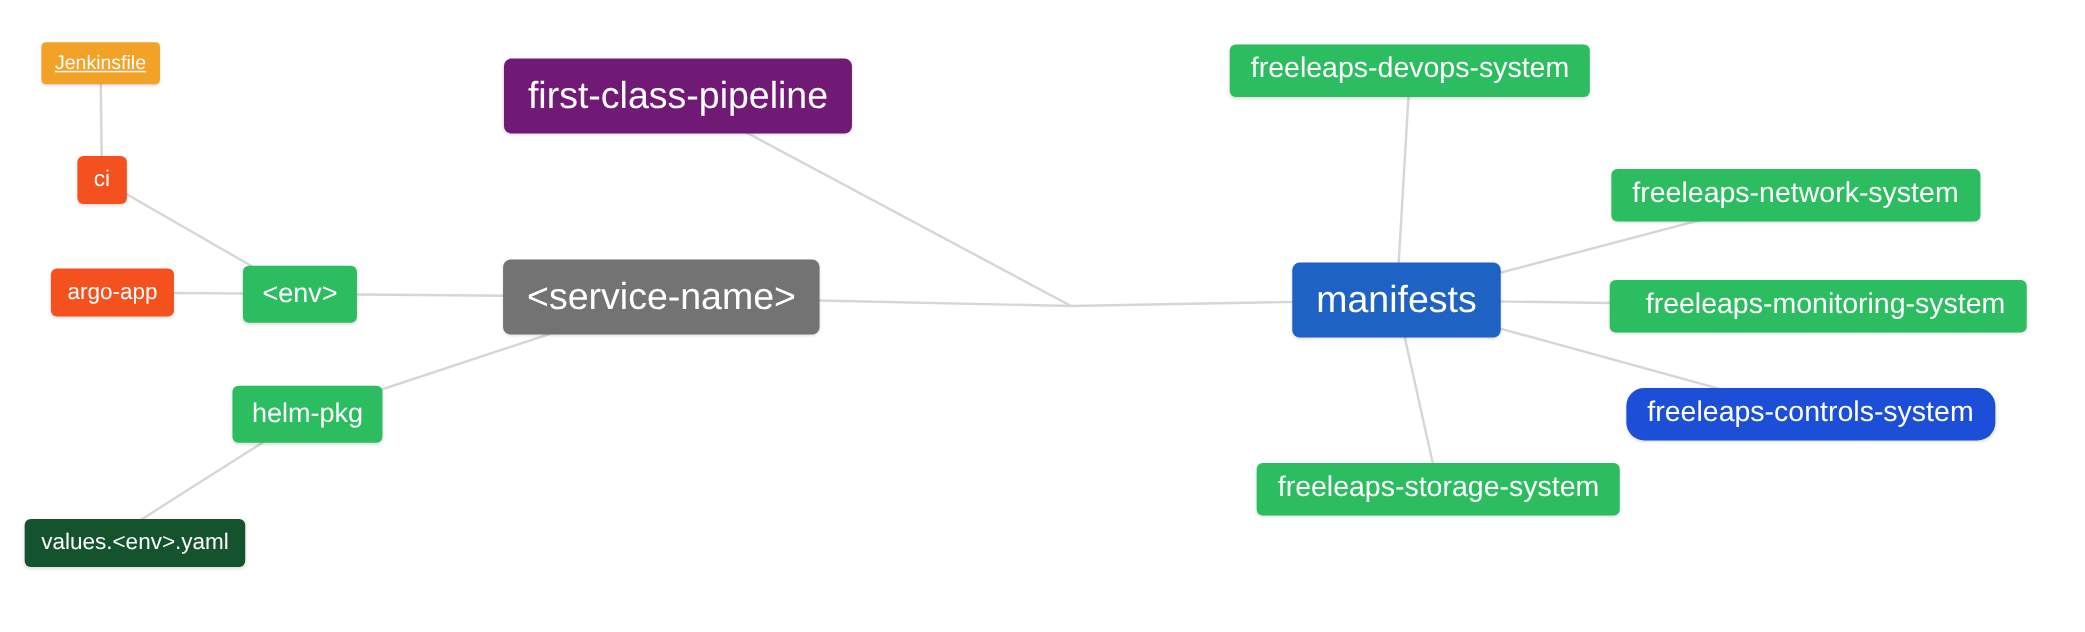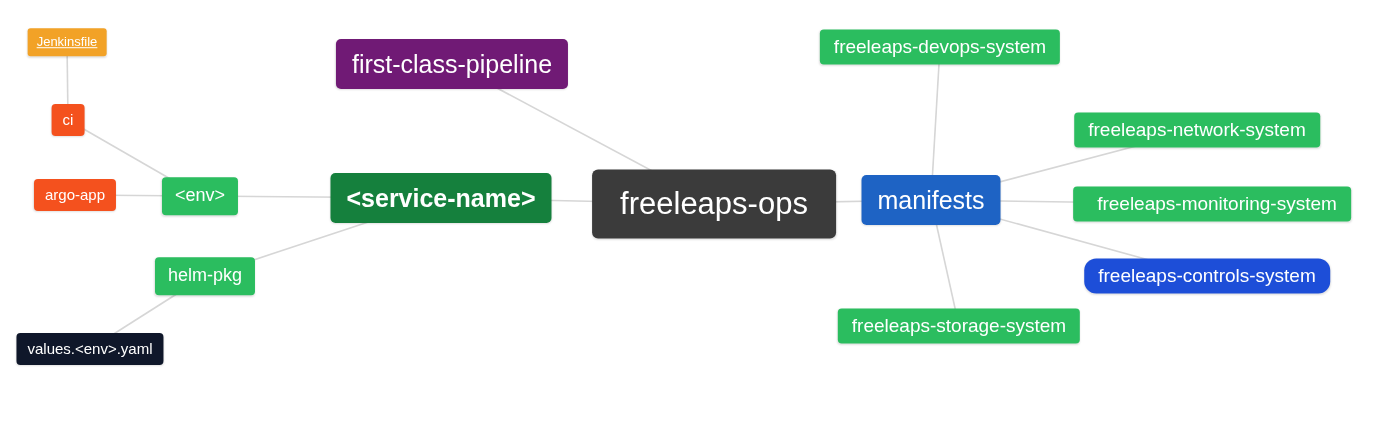--- a/index.html
+++ b/index.html
@@ -63,24 +63,23 @@
       <line x1="931" y1="200" x2="1212" y2="204" stroke="#d6d6d6" stroke-width="1.6"></line>
       <line x1="931" y1="200" x2="1207" y2="276" stroke="#d6d6d6" stroke-width="1.6"></line>
       <line x1="931" y1="200" x2="959" y2="326" stroke="#d6d6d6" stroke-width="1.6"></line>
     </svg>
   <div class="node-layer">
       <div class="node tiny" style="left: 67px; top: 42px; background: rgb(242, 162, 39);">Jenkinsfile</div>
       <div class="node small" style="left: 68px; top: 120px; background: rgb(244, 81, 30);">ci</div>
       <div class="node small" style="left: 75px; top: 195px; background: rgb(244, 81, 30);">argo-app</div>
       <div class="node mid" style="left: 200px; top: 196px; background: rgb(43, 189, 95);">&lt;env&gt;</div>
       <div class="node mid" style="left: 205px; top: 276px; background: rgb(43, 189, 95);">helm-pkg</div>
-      <div class="node small" style="left: 90px; top: 349px; background: #0f172a;">values.&lt;env&gt;.yaml</div>
+      <div class="node small" style="left: 90px; top: 362px; background: #14532d;">values.&lt;env&gt;.yaml</div>
       <div class="node branch" style="left: 452px; top: 64px; background: #701a75;">first-class-pipeline</div>
-      <div class="node branch" style="left: 441px; top: 198px; background: #15803d; font-weight: bold;">&lt;service-name&gt;</div>
-      <div class="node root" style="left: 714px; top: 204px; background: rgb(59, 59, 59);">freeleaps-ops</div>
+      <div class="node branch" style="left: 441px; top: 198px; background: #737373;">&lt;service-name&gt;</div>
       <div class="node leaf" style="left: 940px; top: 47px; background: rgb(43, 189, 95);">freeleaps-devops-system</div>
       <div class="node branch" style="left: 931px; top: 200px; background: rgb(30, 99, 196);">manifests</div>
       <div class="node leaf" style="left: 1197px; top: 130px; background: rgb(43, 189, 95);">freeleaps-network-system</div>
       <div class="node leaf" style="left: 1212px; top: 204px; background: rgb(43, 189, 95); padding-left: 24px;">freeleaps-monitoring-system</div>
       <div class="node leaf" style="left: 1207px; top: 276px; background: #1d4ed8; border-radius: 12px;">freeleaps-controls-system</div>
       <div class="node leaf" style="left: 959px; top: 326px; background: rgb(43, 189, 95);">freeleaps-storage-system</div>
     </div>
 </div>
 
 </body></html>

